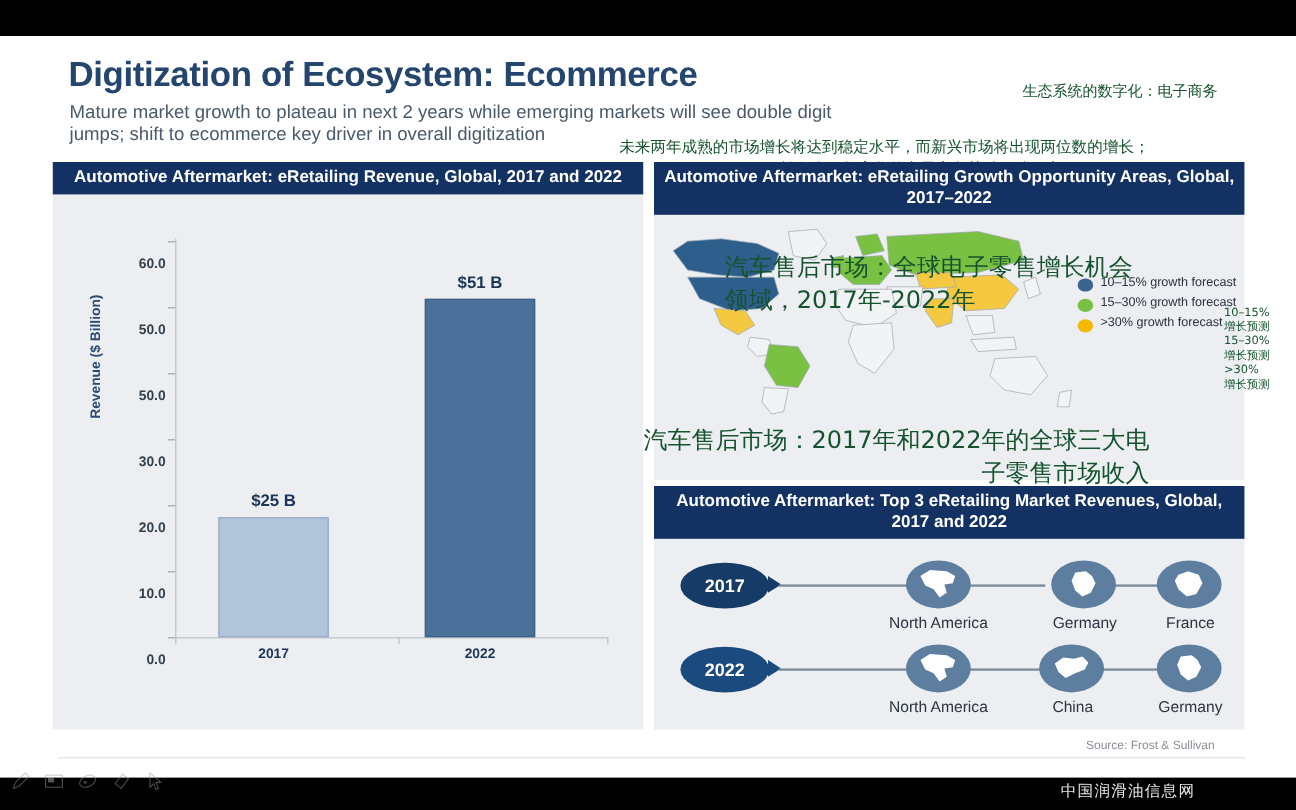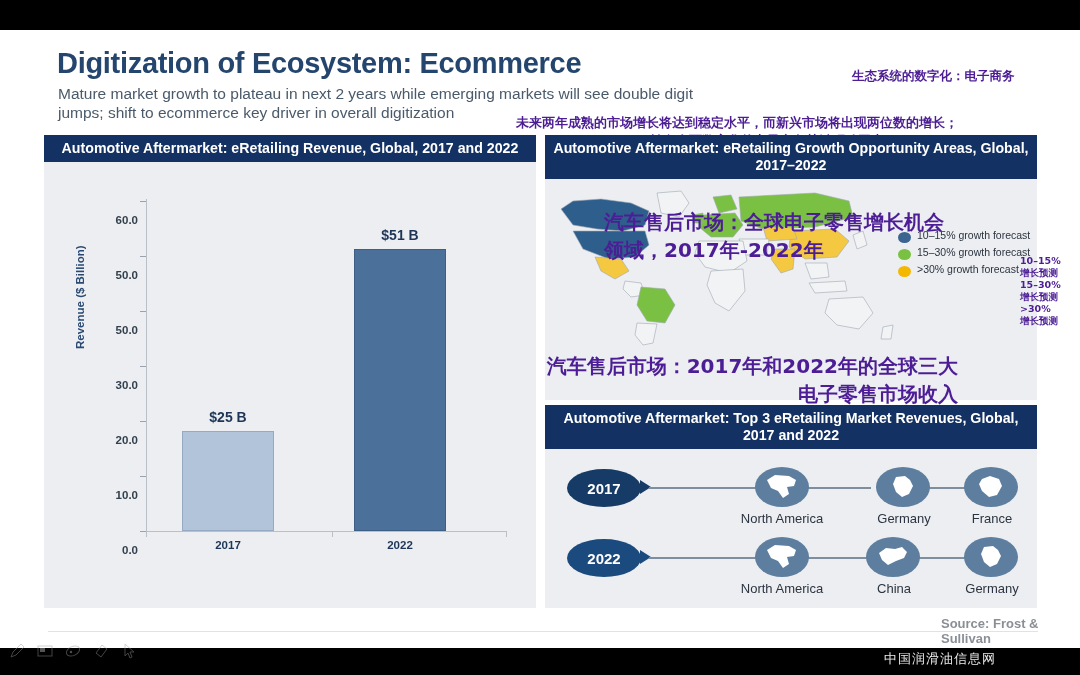--- a/index.html
+++ b/index.html
@@ -10,21 +10,21 @@
   .bar-top{position:absolute;left:0;top:0;width:1080px;height:30px;background:#000;}
   .bar-bottom{position:absolute;left:0;top:648px;width:1080px;height:27px;background:#000;}
 
   .slide{position:absolute;left:0;top:30px;width:1080px;height:618px;background:#ffffff;}
 
   
   .title{position:absolute;left:57px;top:17px;font-size:29px;font-weight:bold;color:#24456e;letter-spacing:-0.3px;}
   .subtitle{position:absolute;left:58px;top:54px;width:640px;font-size:15.5px;line-height:19px;color:#4a5a6a;}
 
   
-  .cjk{position:absolute;color:#4c1d95;font-weight:bold;font-family:"DejaVu Sans",sans-serif;white-space:nowrap;}
+  .cjk{position:absolute;color:#14532d;font-weight:normal;font-family:"DejaVu Sans",sans-serif;white-space:nowrap;}
   .ann-top1{left:852px;top:38px;font-size:12.5px;}
   .ann-top2{left:516px;top:84px;font-size:13px;}
   .ann-top3{left:650px;top:102px;font-size:13px;}
 
   
   .panel{position:absolute;background:#eceef1;}
   .panel-head{background:#133163;color:#fff;text-align:center;font-size:14.2px;font-weight:bold;line-height:17px;padding:5px 8px;box-sizing:border-box;}
 
   #p-left{left:44px;top:105px;width:492px;height:473px;}
   #p-map{left:545px;top:105px;width:492px;height:265px;}
@@ -68,21 +68,21 @@
   .yearpill.y2022{background:#1b4a7e;}
   .pill-tail{position:absolute;width:0;height:0;border-top:7px solid transparent;border-bottom:7px solid transparent;border-left:11px solid #163b66;}
   .pill-tail.t2{border-left-color:#1b4a7e;}
   .connector{position:absolute;height:1.5px;background:#7d8e9f;}
   .node{position:absolute;width:54px;height:40px;border-radius:50%;background:#5d7e9f;
         display:flex;align-items:center;justify-content:center;}
   .node svg{display:block;}
   .nodelab{position:absolute;font-size:13px;color:#2b3440;text-align:center;width:130px;}
 
   
-  .src{position:absolute;left:941px;top:586px;font-size:13px;color:#8a8f96;font-weight:bold;}
+  .src{position:absolute;left:905px;top:586px;font-size:10px;color:#8a8f96;}
   .rule{position:absolute;left:48px;top:601px;width:990px;height:1px;background:#e2e2e2;}
   .fs-mark{position:absolute;left:390px;top:612px;font-size:15px;letter-spacing:6px;color:#6b6b6b;
            font-family:"Liberation Serif",serif;}
   .fs-amp{font-style:italic;font-family:"Liberation Serif",serif;}
   .toolbar{position:absolute;left:8px;top:612px;display:flex;gap:10px;align-items:center;opacity:.45;}
   .toolbar svg{display:block;}
   .wm{position:absolute;left:880px;top:604px;display:flex;align-items:center;gap:5px;opacity:.82;}
   .wm-txt{font-size:21px;font-weight:bold;color:#2b2b2b;font-family:"DejaVu Sans",sans-serif;letter-spacing:1px;}
   .wm-bottom{position:absolute;left:884px;top:650px;font-size:13px;color:#e8e8e8;font-family:"DejaVu Sans",sans-serif;letter-spacing:1px;}
 </style>

